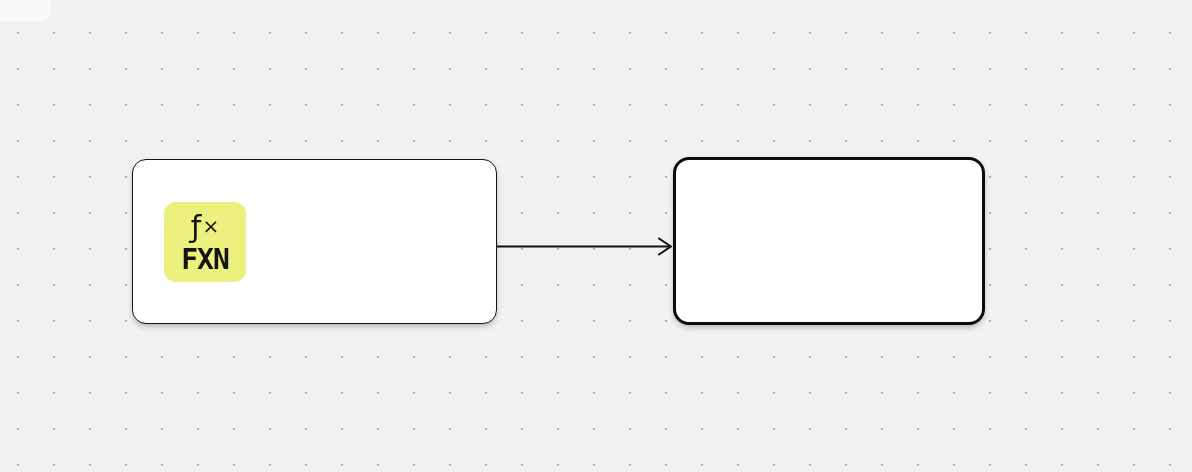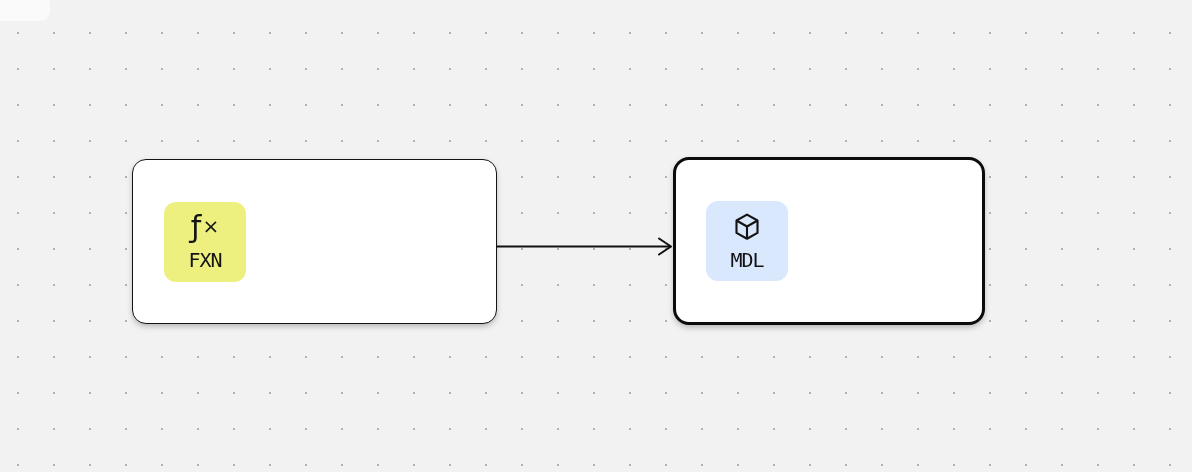--- a/index.html
+++ b/index.html
@@ -83,23 +83,24 @@
     white-space: nowrap;
   }
   .badge-glyph .glyph-x {
     font-size: 20px;
     vertical-align: 4px;
     margin-left: 1px;
   }
   .badge-icon { display: block; margin-top: 2px; }
   .badge-tag {
     font-family: "DejaVu Sans Mono", monospace;
-    font-size: 20px;
+    font-size: 28px;
     line-height: 28px;
     letter-spacing: -1px;
+    font-weight: bold;
   }
 
   .node-label {
     font-size: 30px;
     font-weight: 400;
     color: #121212;
     letter-spacing: -0.3px;
     white-space: nowrap;
   }
 </style>
@@ -116,23 +117,15 @@
   </svg>
 
   <div class="node node-left">
     <div class="badge" style="background-color: rgb(237, 240, 127);">
       <div class="badge-glyph"><span>ƒ</span><span class="glyph-x">×</span></div>
       <div class="badge-tag">FXN</div>
     </div>
   </div>
 
   <div class="node node-right">
-    <div class="badge" style="background-color: rgb(217, 232, 252);">
-      <svg class="badge-icon" width="30" height="32" viewBox="0 0 24 25" fill="none" stroke="#141414" stroke-width="1.7" stroke-linejoin="round" aria-hidden="true">
-        <path d="M12 2.6 L20.4 7.3 L20.4 17.2 L12 21.9 L3.6 17.2 L3.6 7.3 Z"></path>
-        <path d="M3.6 7.3 L12 12.1 L20.4 7.3"></path>
-        <path d="M12 12.1 L12 21.9"></path>
-      </svg>
-      <div class="badge-tag">MDL</div>
-    </div>
   </div>
 
 </div>
 
 </body></html>

